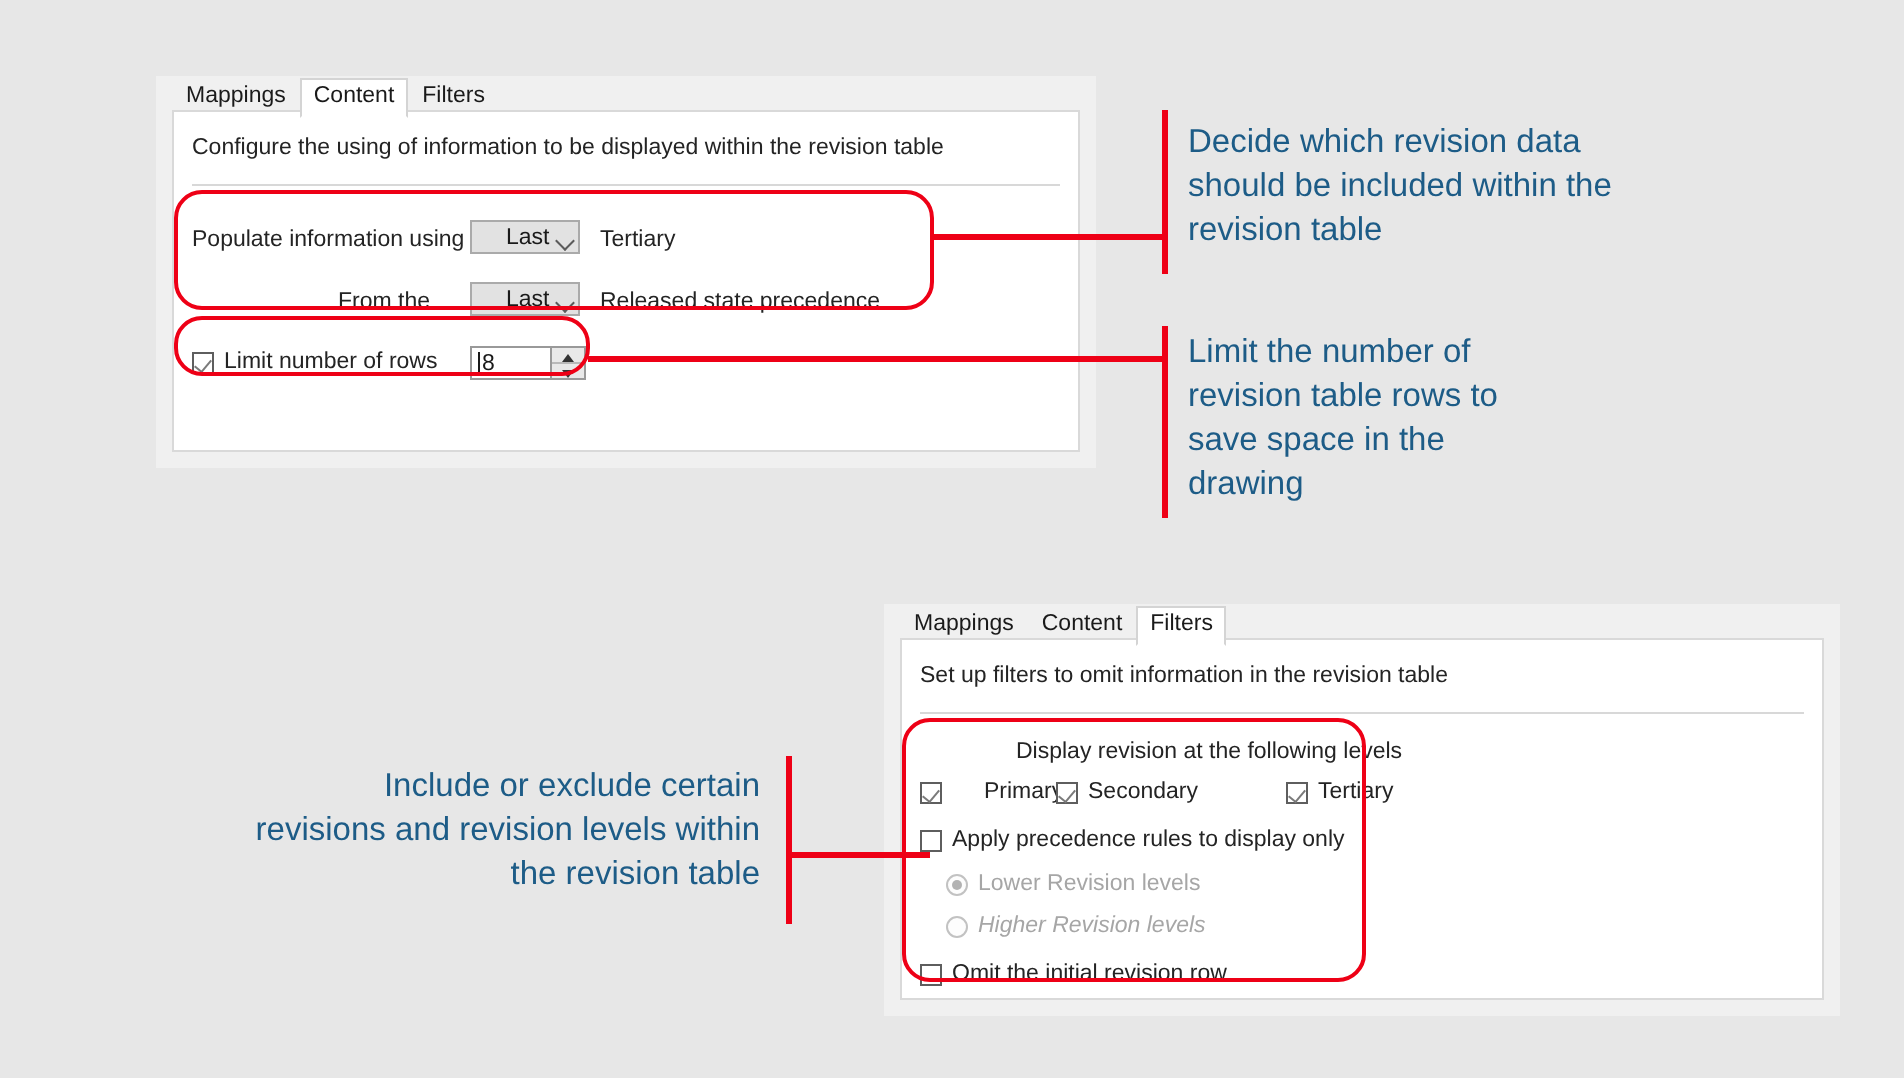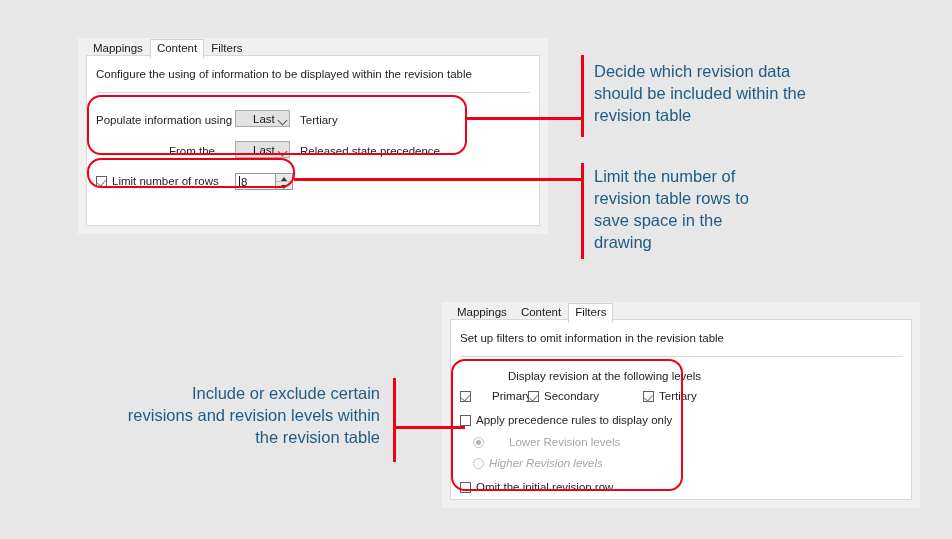--- a/index.html
+++ b/index.html
@@ -325,21 +325,21 @@
     <div class="chk on" style="left:148px; top:70px;margin-left:44px;">
       <span class="box"></span>
       <span>Tertiary</span>
     </div>
 
     <div class="chk" style="left:9px; top:94px;">
       <span class="box"></span>
       <span>Apply precedence rules to display only</span>
     </div>
 
-    <div class="rad on" style="left:22px; top:116px;gap:20px;">
+    <div class="rad on" style="left:22px; top:116px;">
       <span class="circ"></span>
       <span>Lower Revision levels</span>
     </div>
     <div class="rad" style="left:22px; top:137px;font-style:italic;">
       <span class="circ"></span>
       <span>Higher Revision levels</span>
     </div>
 
     <div class="chk" style="left:9px; top:161px;">
       <span class="box"></span>

